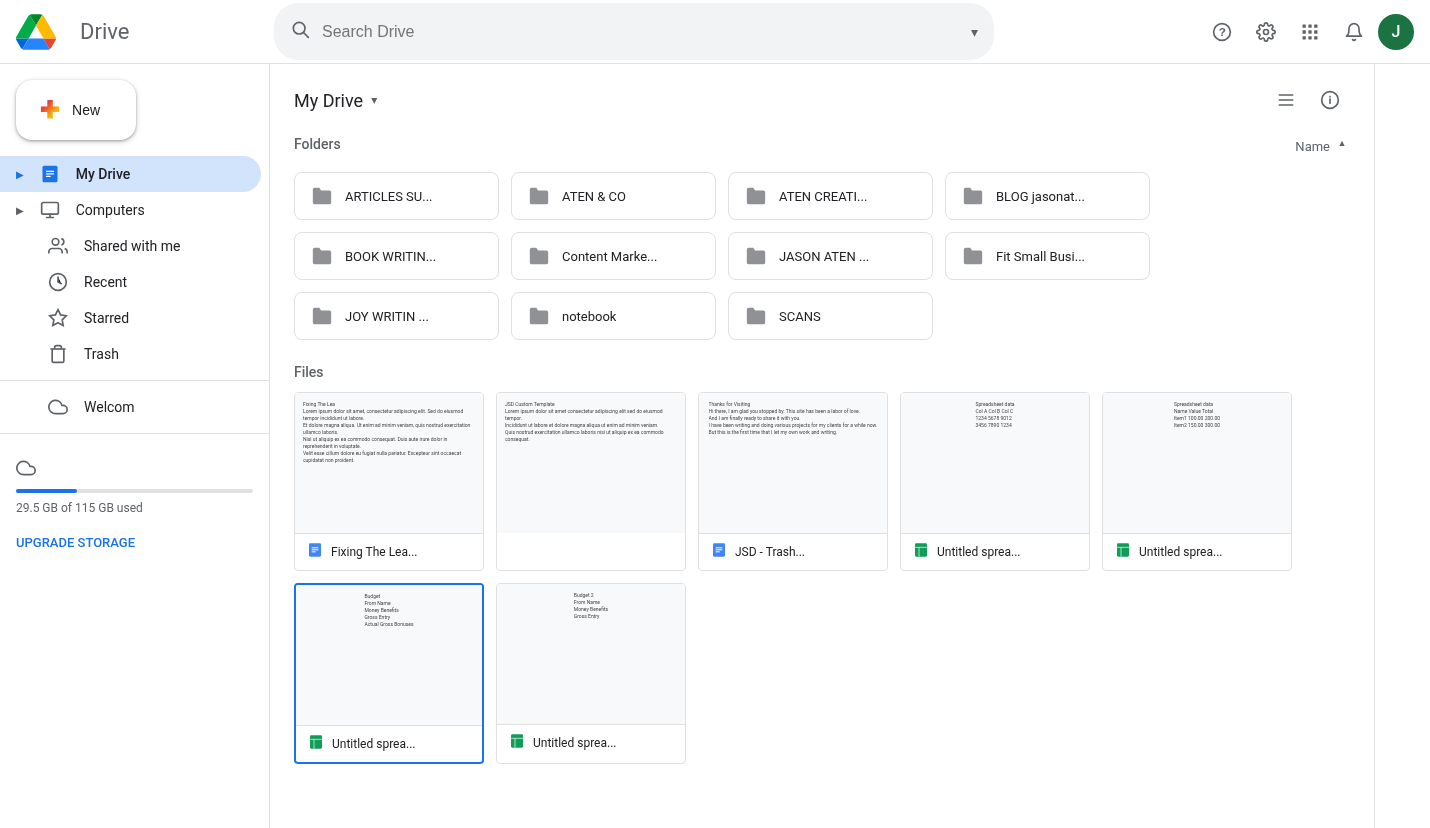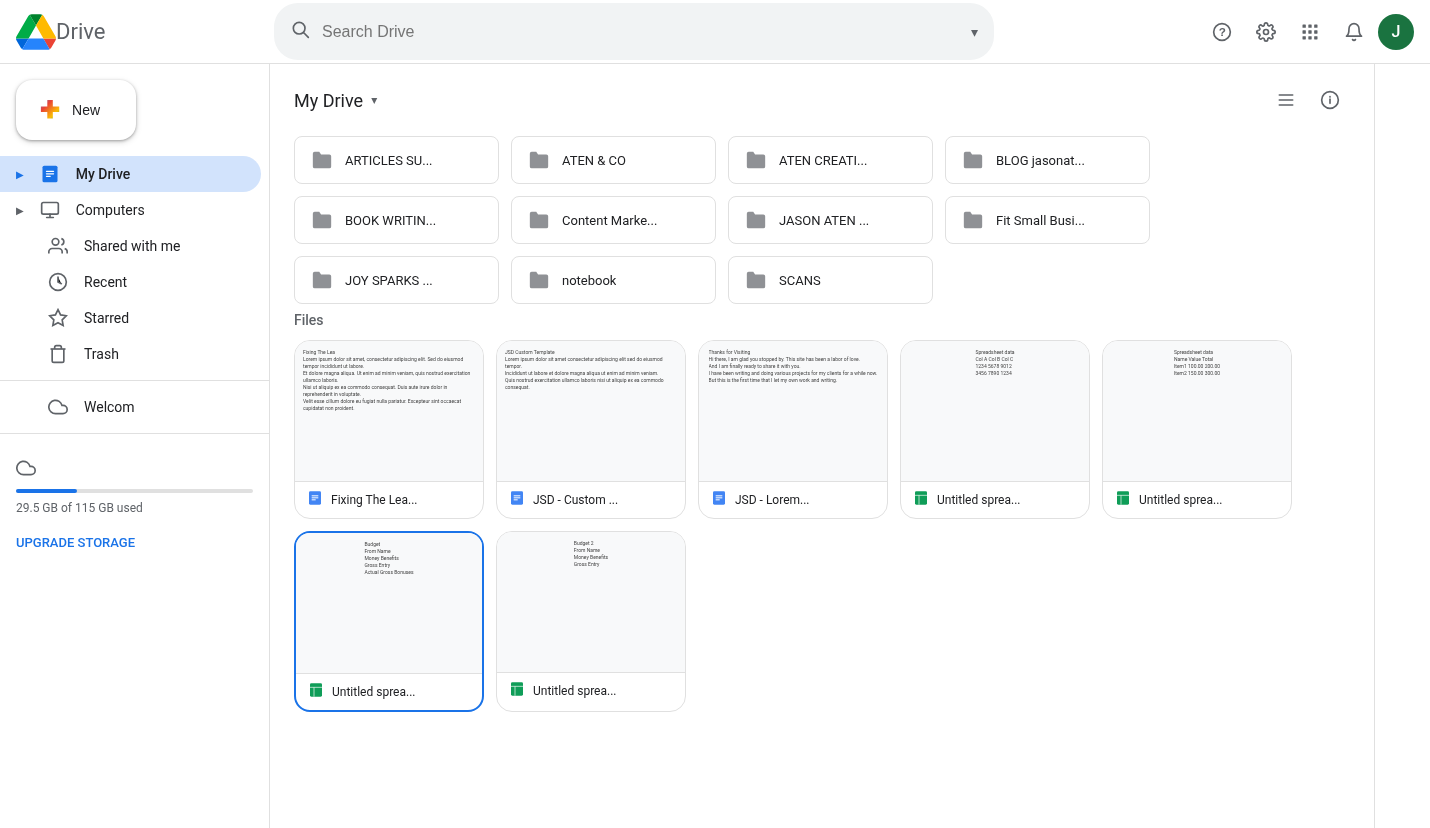--- a/index.html
+++ b/index.html
@@ -1,20 +1,20 @@
 <!DOCTYPE html>
 <html><head>
   <meta charset="utf-8">
   <style>
     * { box-sizing: border-box; margin: 0; padding: 0; }
     body { font-family: 'Google Sans', Roboto, Arial, sans-serif; background: #fff; color: #202124; font-size: 14px; display: flex; flex-direction: column; height: 828px; overflow: hidden; }
 
     
     .header { display: flex; align-items: center; padding: 8px 16px; height: 64px; gap: 8px; border-bottom: 1px solid #e0e0e0; flex-shrink: 0; }
-    .logo-area { display: flex; align-items: center; gap: 0; width: 250px; flex-shrink: 0; }
+    .logo-area { display: flex; align-items: center; gap: 24px; width: 250px; flex-shrink: 0; }
     .logo-icon { width: 40px; height: 40px; flex-shrink: 0; }
     .logo-text { font-size: 22px; color: #5f6368; font-weight: 400; }
     .search-bar { flex: 1; display: flex; align-items: center; background: #f1f3f4; border-radius: 24px; padding: 16px 16px; gap: 12px; max-width: 720px; }
     .search-bar input { border: none; background: transparent; font-size: 16px; color: #202124; outline: none; flex: 1; }
     .search-icon { color: #5f6368; font-size: 20px; }
     .header-actions { display: flex; align-items: center; gap: 4px; margin-left: auto; }
     .icon-btn { width: 40px; height: 40px; border-radius: 50%; display: flex; align-items: center; justify-content: center; cursor: pointer; color: #5f6368; font-size: 20px; border: none; background: transparent; }
     .avatar { width: 36px; height: 36px; border-radius: 50%; background: #1a7340; color: white; display: flex; align-items: center; justify-content: center; font-size: 16px; font-weight: 500; cursor: pointer; }
 
     
@@ -36,27 +36,27 @@
     
     .content { flex: 1; overflow-y: auto; padding: 16px 24px; }
     .content-header { display: flex; align-items: center; justify-content: space-between; margin-bottom: 16px; }
     .drive-title { display: flex; align-items: center; gap: 8px; font-size: 18px; color: #202124; font-weight: 400; cursor: pointer; }
     .content-actions { display: flex; gap: 4px; }
     .section-title { font-size: 14px; color: #5f6368; font-weight: 500; margin-bottom: 12px; }
     .sort-row { display: flex; align-items: center; justify-content: flex-end; gap: 4px; margin-bottom: 8px; color: #5f6368; font-size: 13px; }
     .sort-name { cursor: pointer; display: flex; align-items: center; gap: 4px; }
 
     
-    .folder-grid { display: flex; flex-wrap: wrap; gap: 12px; margin-bottom: 8px; }
+    .folder-grid { display: flex; flex-wrap: wrap; gap: 12px; margin-bottom: 24px; }
     .folder-item { display: flex; align-items: center; gap: 12px; border: 1px solid #e0e0e0; border-radius: 8px; padding: 12px 16px; width: 205px; cursor: pointer; background: #fff; }
     .folder-name { font-size: 13px; color: #202124; overflow: hidden; text-overflow: ellipsis; white-space: nowrap; }
 
     
     .file-grid { display: flex; flex-wrap: wrap; gap: 12px; }
-    .file-item { width: 190px; border: 1px solid #e0e0e0; border-radius: 16px; overflow: hidden; cursor: pointer; background: #fff; }
+    .file-item { width: 190px; border: 1px solid #e0e0e0; border-radius: 4px; overflow: hidden; cursor: pointer; background: #fff; }
     .file-item.selected { border-color: #1a73e8; border-width: 2px; }
     .file-preview { height: 140px; background: #f8f9fa; overflow: hidden; display: flex; align-items: flex-start; justify-content: center; padding: 8px; }
     .file-preview-text { font-size: 5px; color: #444; line-height: 1.4; overflow: hidden; }
     .file-info { display: flex; align-items: center; gap: 8px; padding: 8px 12px; border-top: 1px solid #e0e0e0; }
     .file-type-icon { font-size: 16px; }
     .file-type-icon.doc { color: #4285f4; }
     .file-type-icon.sheet { color: #0f9d58; }
     .file-name { font-size: 12px; color: #202124; overflow: hidden; text-overflow: ellipsis; white-space: nowrap; flex: 1; }
 
     
@@ -239,20 +239,29 @@
           <svg width="20" height="20" viewBox="0 0 24 24" fill="none">
               <circle cx="12" cy="12" r="10" stroke="#5f6368" stroke-width="2"></circle>
               <line x1="12" y1="8" x2="12" y2="8.5" stroke="#5f6368" stroke-width="2" stroke-linecap="round"></line>
               <line x1="12" y1="11" x2="12" y2="16" stroke="#5f6368" stroke-width="2" stroke-linecap="round"></line>
             </svg>
         </button>
       </div>
     </div>
 
     <div>
+      <div style="display:flex; justify-content:space-between; align-items:center; margin-bottom:8px;">
+        <div class="section-title">Folders</div>
+        <div class="sort-row">
+          <span class="sort-name">Name</span>
+          <svg width="16" height="16" viewBox="0 0 24 24" fill="none">
+              <path d="M12 4l-4 8h8l-4-8z" fill="#5f6368"></path>
+            </svg>
+        </div>
+      </div>
       <div class="folder-grid" id="folder-grid">
       <div class="folder-item">
       <svg width="22" height="22" viewBox="0 0 24 24">
         <path d="M22 19a2 2 0 01-2 2H4a2 2 0 01-2-2V5a2 2 0 012-2h5l2 3h9a2 2 0 012 2z" fill="#5f6368" opacity="0.7"></path>
       </svg>
       <span class="folder-name">ARTICLES SU...</span>
     </div>
           <div class="folder-item">
       <svg width="22" height="22" viewBox="0 0 24 24">
         <path d="M22 19a2 2 0 01-2 2H4a2 2 0 01-2-2V5a2 2 0 012-2h5l2 3h9a2 2 0 012 2z" fill="#5f6368" opacity="0.7"></path>
@@ -292,21 +301,21 @@
           <div class="folder-item">
       <svg width="22" height="22" viewBox="0 0 24 24">
         <path d="M22 19a2 2 0 01-2 2H4a2 2 0 01-2-2V5a2 2 0 012-2h5l2 3h9a2 2 0 012 2z" fill="#5f6368" opacity="0.7"></path>
       </svg>
       <span class="folder-name">Fit Small Busi...</span>
     </div>
           <div class="folder-item">
       <svg width="22" height="22" viewBox="0 0 24 24">
         <path d="M22 19a2 2 0 01-2 2H4a2 2 0 01-2-2V5a2 2 0 012-2h5l2 3h9a2 2 0 012 2z" fill="#5f6368" opacity="0.7"></path>
       </svg>
-      <span class="folder-name">JOY SPARKS ...</span>
+      <span class="folder-name">JOY WRITIN ...</span>
     </div>
           <div class="folder-item">
       <svg width="22" height="22" viewBox="0 0 24 24">
         <path d="M22 19a2 2 0 01-2 2H4a2 2 0 01-2-2V5a2 2 0 012-2h5l2 3h9a2 2 0 012 2z" fill="#5f6368" opacity="0.7"></path>
       </svg>
       <span class="folder-name">notebook</span>
     </div>
           <div class="folder-item">
       <svg width="22" height="22" viewBox="0 0 24 24">
         <path d="M22 19a2 2 0 01-2 2H4a2 2 0 01-2-2V5a2 2 0 012-2h5l2 3h9a2 2 0 012 2z" fill="#5f6368" opacity="0.7"></path>
@@ -343,52 +352,41 @@
     </div>
           <div class="file-item">
       <div class="file-preview">
         <div class="file-preview-text">
                 <div>JSD Custom Template</div>
                 <div>Lorem ipsum dolor sit amet consectetur adipiscing elit sed do eiusmod tempor.</div>
                 <div>Incididunt ut labore et dolore magna aliqua ut enim ad minim veniam.</div>
                 <div>Quis nostrud exercitation ullamco laboris nisi ut aliquip ex ea commodo consequat.</div>
               </div>
       </div>
-      <div class="file-info">
-        <span class="file-type-icon doc">
-          <svg width="16" height="16" viewBox="0 0 24 24">
-            <rect x="3" y="2" width="18" height="20" rx="2" fill="#4285f4"></rect>
-                  <rect x="7" y="8" width="10" height="1.5" fill="white"></rect>
-                  <rect x="7" y="11" width="10" height="1.5" fill="white"></rect>
-                  <rect x="7" y="14" width="6" height="1.5" fill="white"></rect>
-          </svg>
-        </span>
-        <span class="file-name">JSD - Custom ...</span>
-      </div>
     </div>
           <div class="file-item">
       <div class="file-preview">
         <div class="file-preview-text">
                 <div>Thanks for Visiting</div>
                 <div>Hi there, I am glad you stopped by. This site has been a labor of love.</div>
                 <div>And I am finally ready to share it with you.</div>
                 <div>I have been writing and doing various projects for my clients for a while now.</div>
                 <div>But this is the first time that I let my own work and writing.</div>
               </div>
       </div>
       <div class="file-info">
         <span class="file-type-icon doc">
           <svg width="16" height="16" viewBox="0 0 24 24">
             <rect x="3" y="2" width="18" height="20" rx="2" fill="#4285f4"></rect>
                   <rect x="7" y="8" width="10" height="1.5" fill="white"></rect>
                   <rect x="7" y="11" width="10" height="1.5" fill="white"></rect>
                   <rect x="7" y="14" width="6" height="1.5" fill="white"></rect>
           </svg>
         </span>
-        <span class="file-name">JSD - Lorem...</span>
+        <span class="file-name">JSD - Trash...</span>
       </div>
     </div>
           <div class="file-item">
       <div class="file-preview">
         <div class="file-preview-text">
                 <div>Spreadsheet data</div>
                 <div>Col A  Col B  Col C</div>
                 <div>1234   5678   9012</div>
                 <div>3456   7890   1234</div>
               </div>

